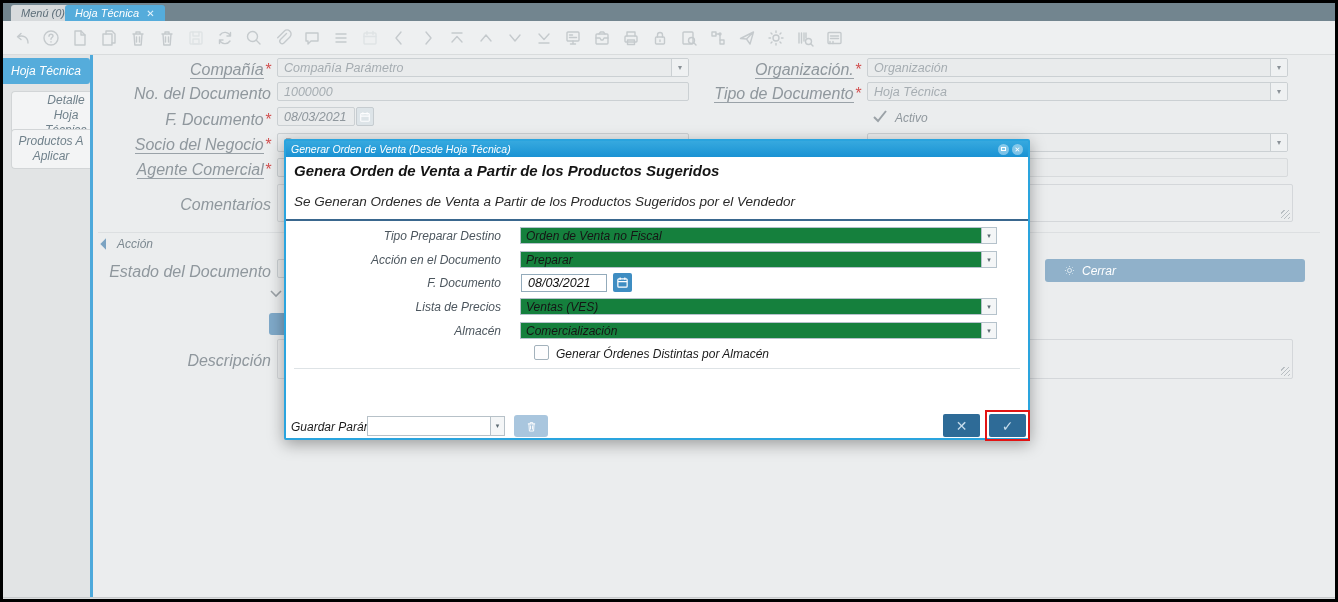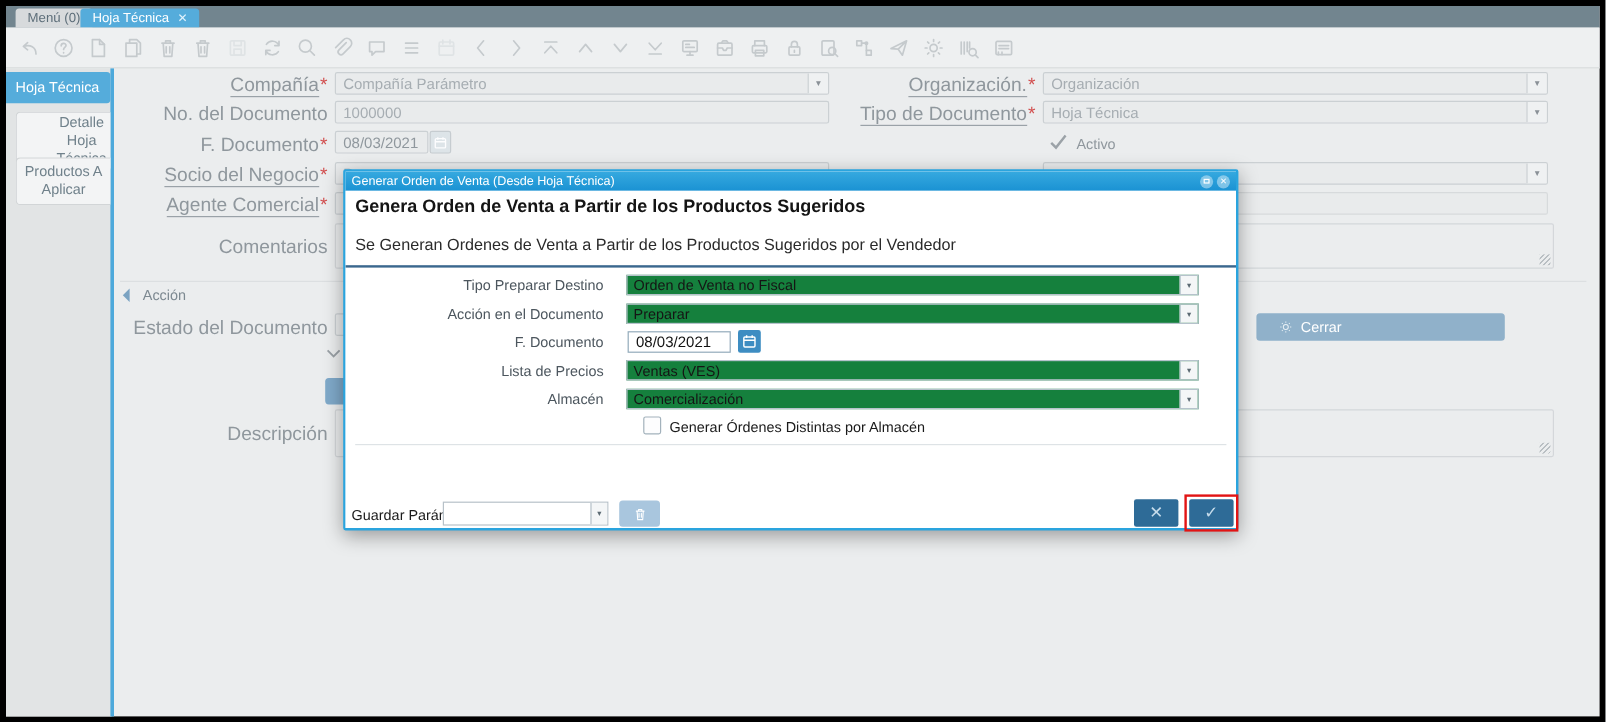--- a/index.html
+++ b/index.html
@@ -1,17 +1,17 @@
 <!DOCTYPE html>
 <html><head>
 <meta charset="utf-8">
 <style>
   html,body{margin:0;padding:0;background:#b9bec1;}
   *{box-sizing:border-box;font-family:"Liberation Sans","DejaVu Sans",sans-serif;}
-  .screen{position:relative;width:1338px;height:602px;background:#ebedee;overflow:hidden;border:5px solid #000000;}
+  .screen{position:relative;width:1338px;height:602px;background:#ebedee;overflow:hidden;border:3px solid #000000;font-style:italic;}
 
   
   .tabbar{position:absolute;left:0;top:0;width:1338px;height:18px;background:#72858f;}
   .tab{position:absolute;top:2px;height:16px;border-radius:3px 3px 0 0;display:flex;align-items:center;padding:0 10px;font-size:11px;cursor:default;}
   .tab-menu{left:8px;background:#d7dadc;color:#5d6e79;}
   .tab-active{left:62px;background:#55acdb;color:#fff;}
   .tab-close{margin-left:7px;font-size:10px;color:rgba(235,248,255,.95);font-weight:bold;}
 
   
   .toolbar{position:absolute;left:0;top:18px;width:1338px;height:34px;background:#eef0f1;border-bottom:1px solid #d9dcdd;display:flex;align-items:center;padding-left:8px;gap:7px;}
@@ -41,21 +41,21 @@
   .checkmark svg{stroke:#9ba2a7;fill:none;stroke-width:2;}
   .txtarea{position:absolute;border:1px solid #d4d7da;border-radius:2px;background:transparent;}
   .grip{position:absolute;right:2px;bottom:2px;width:9px;height:9px;background:repeating-linear-gradient(135deg,transparent,transparent 2px,#b9bfc3 2px,#b9bfc3 3px);}
   .divline{position:absolute;height:1px;background:#dcdfe1;}
 
   
   .sec-tri{position:absolute;width:0;height:0;border-left:8px solid #7ba3c2;border-bottom:8px solid transparent;transform:rotate(-45deg);}
   .sec-title{position:absolute;font-size:12px;color:#7d8991;}
   .chevfrag svg{stroke:#9aa1a6;fill:none;stroke-width:1.6;}
   .bluefrag{position:absolute;left:266px;top:310px;width:16px;height:22px;background:#7fa9c9;border-radius:3px 0 0 3px;}
-  .btn-cerrar{position:absolute;left:1042px;top:256px;width:207px;height:23px;background:#90b1ca;border-radius:3px;display:flex;align-items:center;gap:6px;padding-left:18px;color:#fff;font-size:12px;}
+  .btn-cerrar{position:absolute;left:1042px;top:256px;width:260px;height:23px;background:#90b1ca;border-radius:3px;display:flex;align-items:center;gap:6px;padding-left:18px;color:#fff;font-size:12px;}
   .btn-cerrar svg{stroke:#eaf2f7;fill:none;stroke-width:1.3;}
 
   
   .dialog{position:absolute;left:281px;top:136px;width:746px;height:301px;border:2px solid #2aa4de;border-radius:2px;background:#fff;box-shadow:0 4px 16px rgba(0,0,0,.35);z-index:10;}
   .dlg-title{height:16px;background:linear-gradient(#36a9df,#1a92d3);display:flex;align-items:center;padding:0 5px;color:#fff;font-size:10.5px;}
   .dlg-title .t{flex:1;}
   .wbtn{width:11px;height:11px;border-radius:50%;background:rgba(255,255,255,.42);display:flex;align-items:center;justify-content:center;margin-left:3px;}
   .wbtn .sq{width:5px;height:4px;border:1px solid #fff;}
   .wbtn .x{font-size:7px;color:#fff;font-weight:bold;line-height:1;}
   .dlg-body{position:relative;width:100%;height:281px;background:#fff;}

